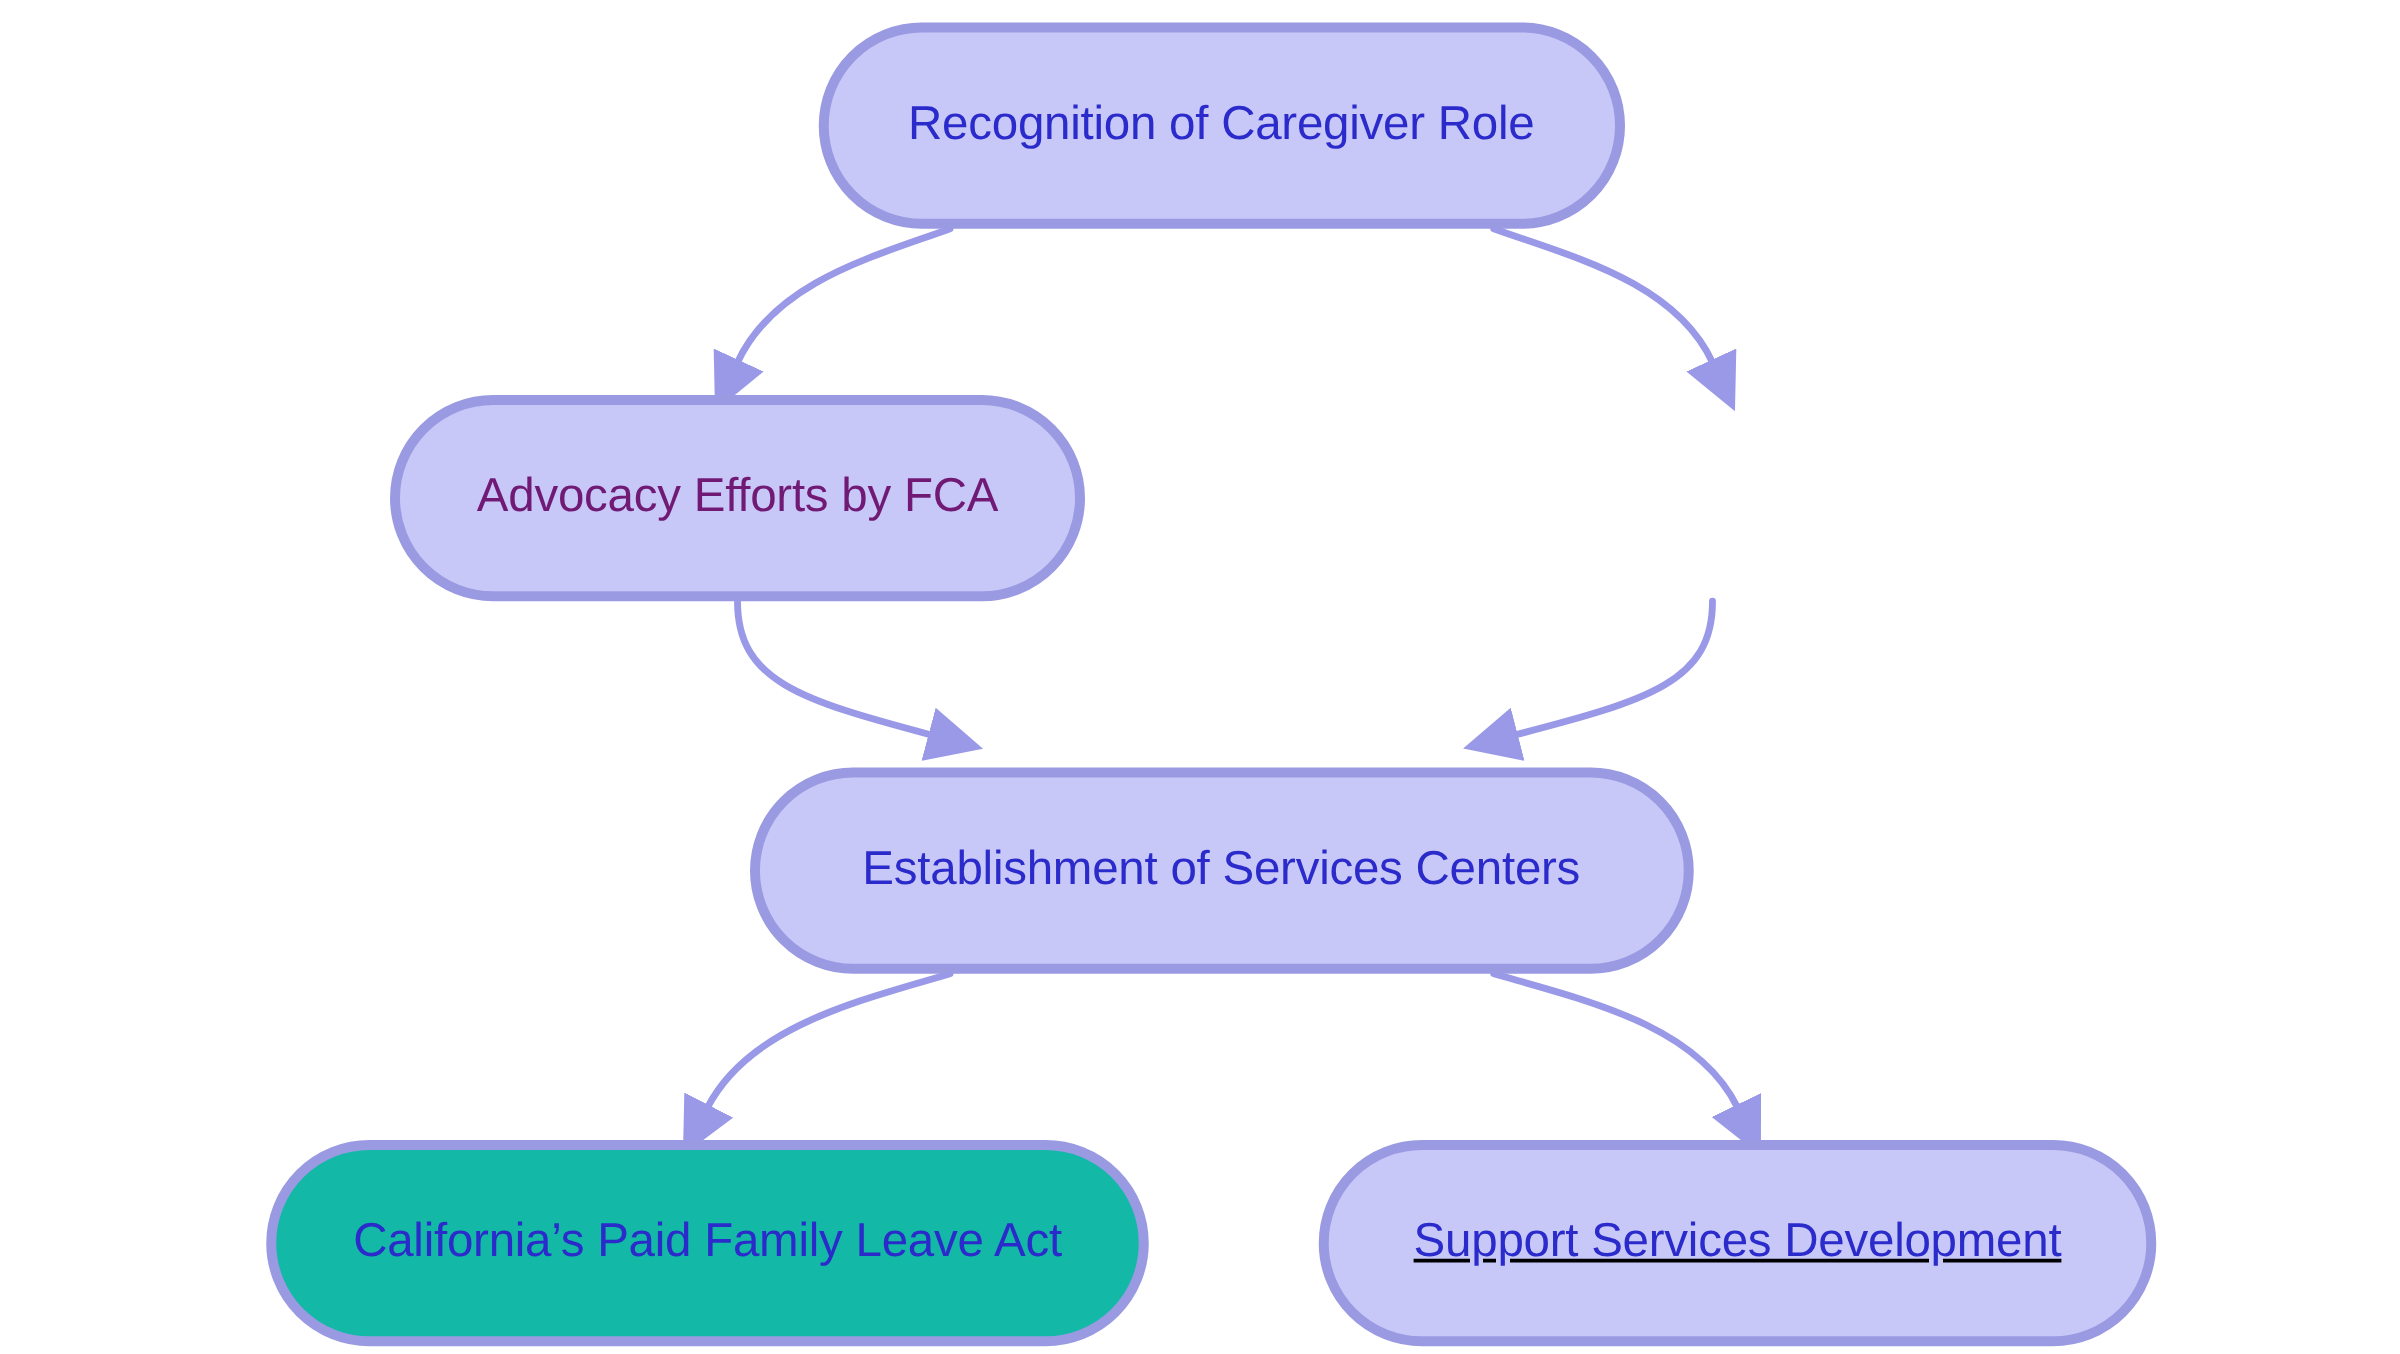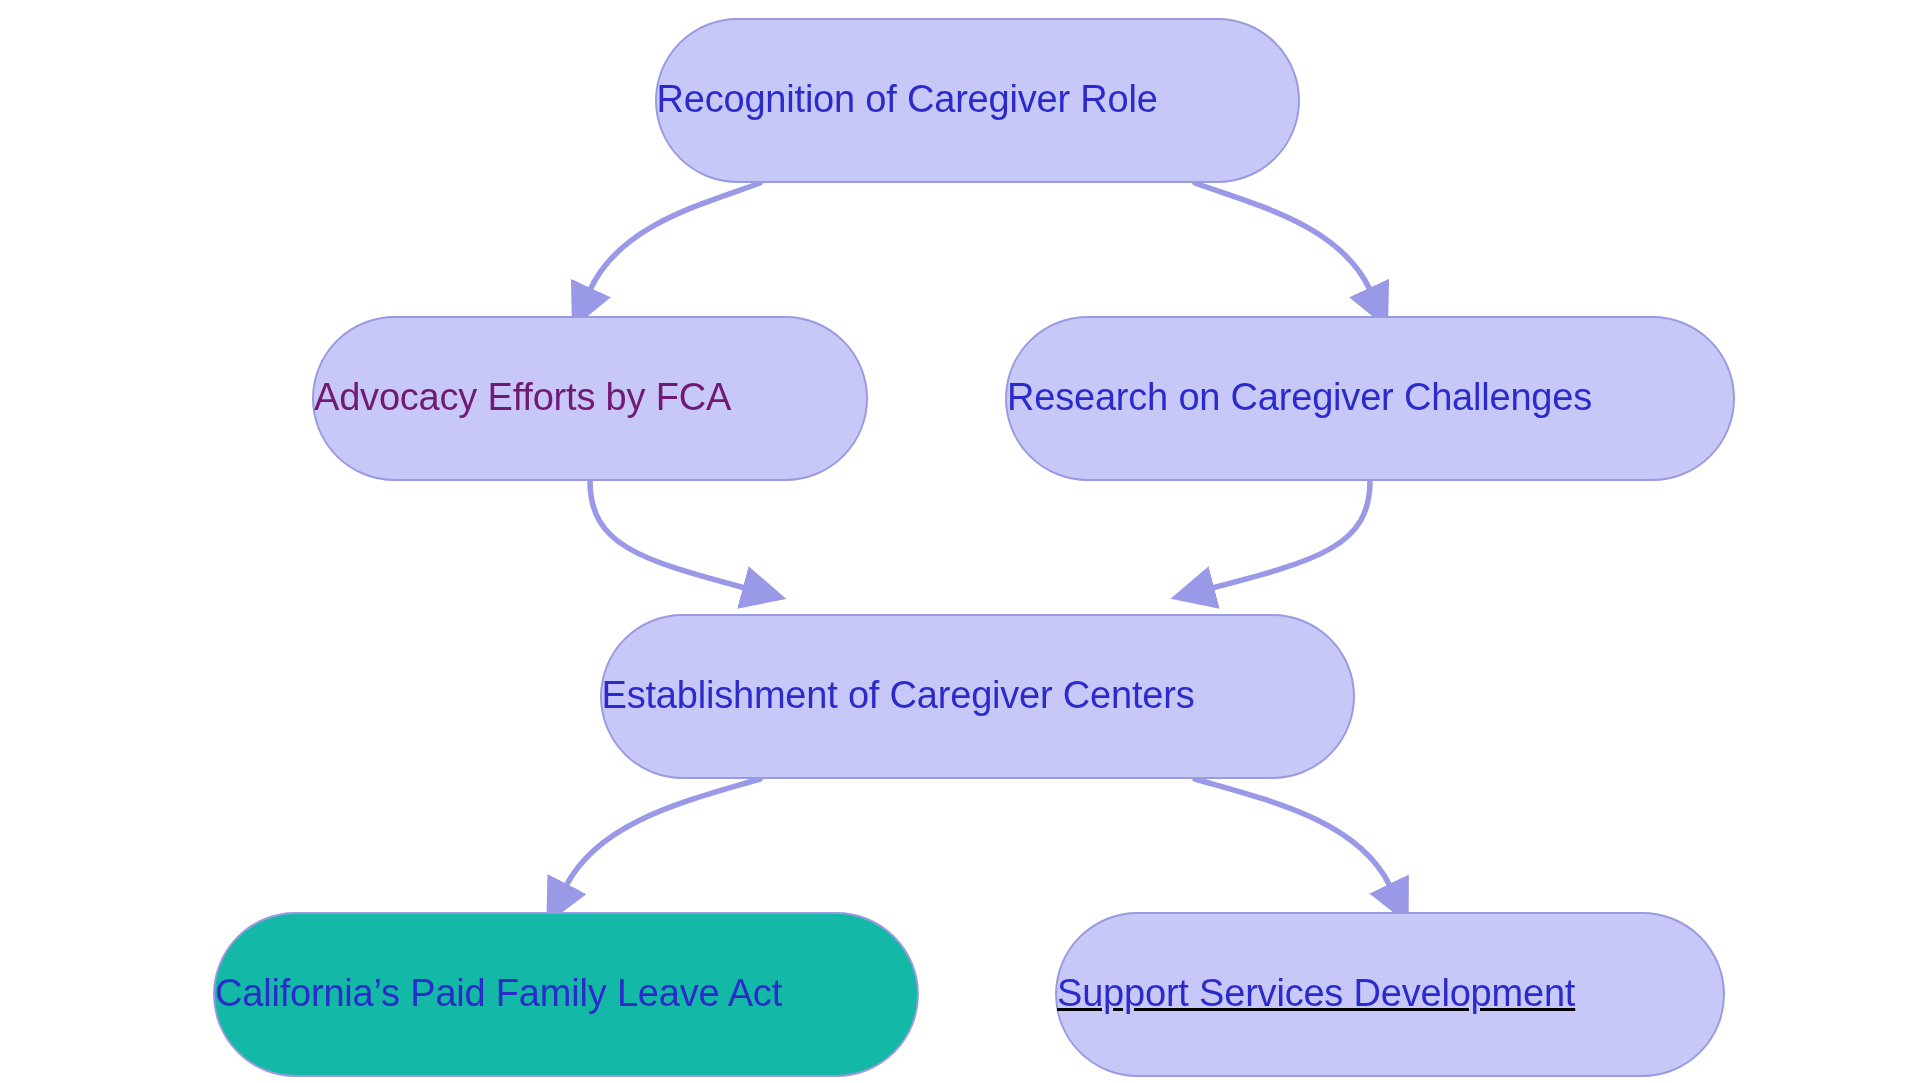--- a/index.html
+++ b/index.html
@@ -25,22 +25,23 @@
     top: 0;
     width: 1920px;
     height: 1083px;
     pointer-events: none;
   }
   .node {
     position: absolute;
     box-sizing: border-box;
     display: flex;
     align-items: center;
+    justify-content: center;
     background: #c8c8f8;
-    border: 2px solid #404040;
+    border: 8px solid #404040;
     border-radius: 84px;
     z-index: 2;
   }
   .node-label {
     color: #2b2bcc;
     font-family: "Liberation Sans", sans-serif;
     font-size: 38px;
     font-weight: 400;
     letter-spacing: -0.2px;
     line-height: 1.1;
@@ -75,26 +76,23 @@
   </svg>
 
   <div class="node" style="left: 654.5px; top: 17.5px; width: 645px; height: 165px; background: rgb(200, 200, 248); border-color: rgb(154, 154, 226);">
     <span class="node-label" style="color: rgb(43, 43, 204);">Recognition of Caregiver Role</span>
   </div>
 
   <div class="node" style="left: 312px; top: 315.5px; width: 556px; height: 165px; background: rgb(200, 200, 248); border-color: rgb(154, 154, 226);">
     <span class="node-label" style="color: #701a75;">Advocacy Efforts by FCA</span>
   </div>
 
-  <div class="node" style="left: 1005px; top: 315.5px; width: 730px; height: 165px; background: rgb(200, 200, 248); border-color: rgb(154, 154, 226);">
-    <span class="node-label" style="color: rgb(43, 43, 204);">Research on Caregiver Challenges</span>
-  </div>
 
   <div class="node" style="left: 599.5px; top: 613.5px; width: 755px; height: 165px; background: rgb(200, 200, 248); border-color: rgb(154, 154, 226);">
-    <span class="node-label" style="color: rgb(43, 43, 204);">Establishment of Caregiver Centers</span>
+    <span class="node-label" style="color: rgb(43, 43, 204);">Establishment of Services Centers</span>
   </div>
 
   <div class="node" style="left: 213px; top: 911.5px; width: 706px; height: 165px; background: #14b8a6; border-color: rgb(154, 154, 226);">
     <span class="node-label" style="color: rgb(43, 43, 204);">California’s Paid Family Leave Act</span>
   </div>
 
   <div class="node" style="left: 1055px; top: 911.5px; width: 670px; height: 165px; background: rgb(200, 200, 248); border-color: rgb(154, 154, 226); text-decoration: underline;">
     <span class="node-label" style="color: rgb(43, 43, 204);">Support Services Development</span>
   </div>
 

